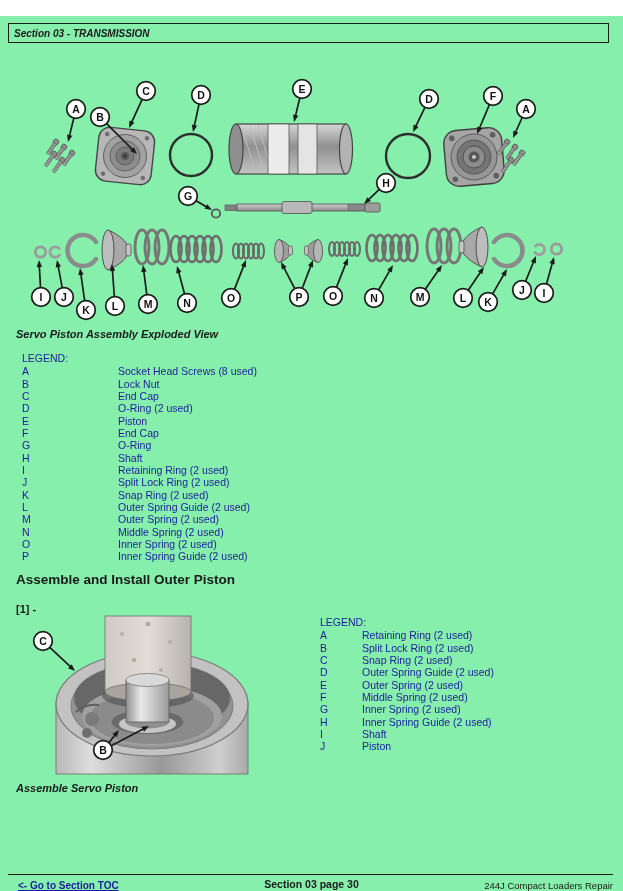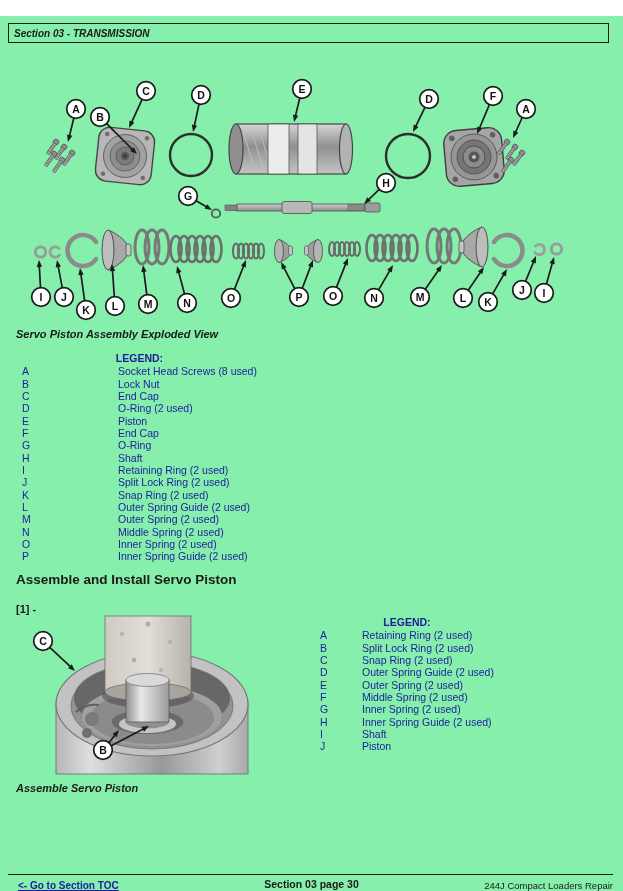--- a/index.html
+++ b/index.html
@@ -21,21 +21,21 @@
   }
   svg.fig1 { position:absolute; left:30px; top:60px; }
   svg.fig2 { position:absolute; left:30px; top:596px; }
   svg text { font-family:"Liberation Sans", sans-serif; }
   .fig-caption {
     position:absolute; left:16px; font-size:11px; font-weight:bold; font-style:italic;
   }
   .cap1 { top:312px; }
   .cap2 { top:766px; }
   .legend { position:absolute; font-size:10.5px; color:var(--legend-blue); }
-  .legend .lg-title { font-weight:bold; height:13px;text-align:center; }
+  .legend .lg-title { font-weight:normal; height:13px; }
   .lg-row { display:flex; height:12.35px; align-items:center; }
   .legend1 { left:22px; top:336px; }
   .legend1 .lg-k { width:96px; flex:0 0 96px; }
   .legend2 { left:320px; top:600px; }
   .legend2 .lg-k { width:42px; flex:0 0 42px; }
   .h2 { position:absolute; left:16px; top:556px; font-size:13.5px; font-weight:bold; }
   .step { position:absolute; left:16px; top:587px; font-size:11px; font-weight:bold; }
   .footer-line { position:absolute; left:8px; top:858px; width:605px; border-top:1.7px solid #1a1a1a; }
   .footer-link {
     position:absolute; left:18px; top:864px; font-size:10px; font-weight:bold;
@@ -362,21 +362,21 @@
           <span class="lg-k">O</span>
           <span class="lg-d">Inner Spring (2 used)</span>
         </div>
         <div class="lg-row">
           <span class="lg-k">P</span>
           <span class="lg-d">Inner Spring Guide (2 used)</span>
         </div>
       </div>
   </div>
 
-  <div class="h2">Assemble and Install Servo Piston</div>
+  <div class="h2">Assemble and Install Outer Piston</div>
   <div class="step">[1] -</div>
 
   <svg class="fig2" width="230" height="166" viewBox="0 0 230 166">
     <defs>
       <linearGradient id="hgrad" x1="0" y1="0" x2="1" y2="0">
         <stop offset="0" stop-color="#b7b7b7"></stop>
           <stop offset="0.18" stop-color="#dedede"></stop>
         <stop offset="0.55" stop-color="#989898"></stop>
           <stop offset="0.85" stop-color="#cfcfcf"></stop>
         <stop offset="1" stop-color="#a9a9a9"></stop>

